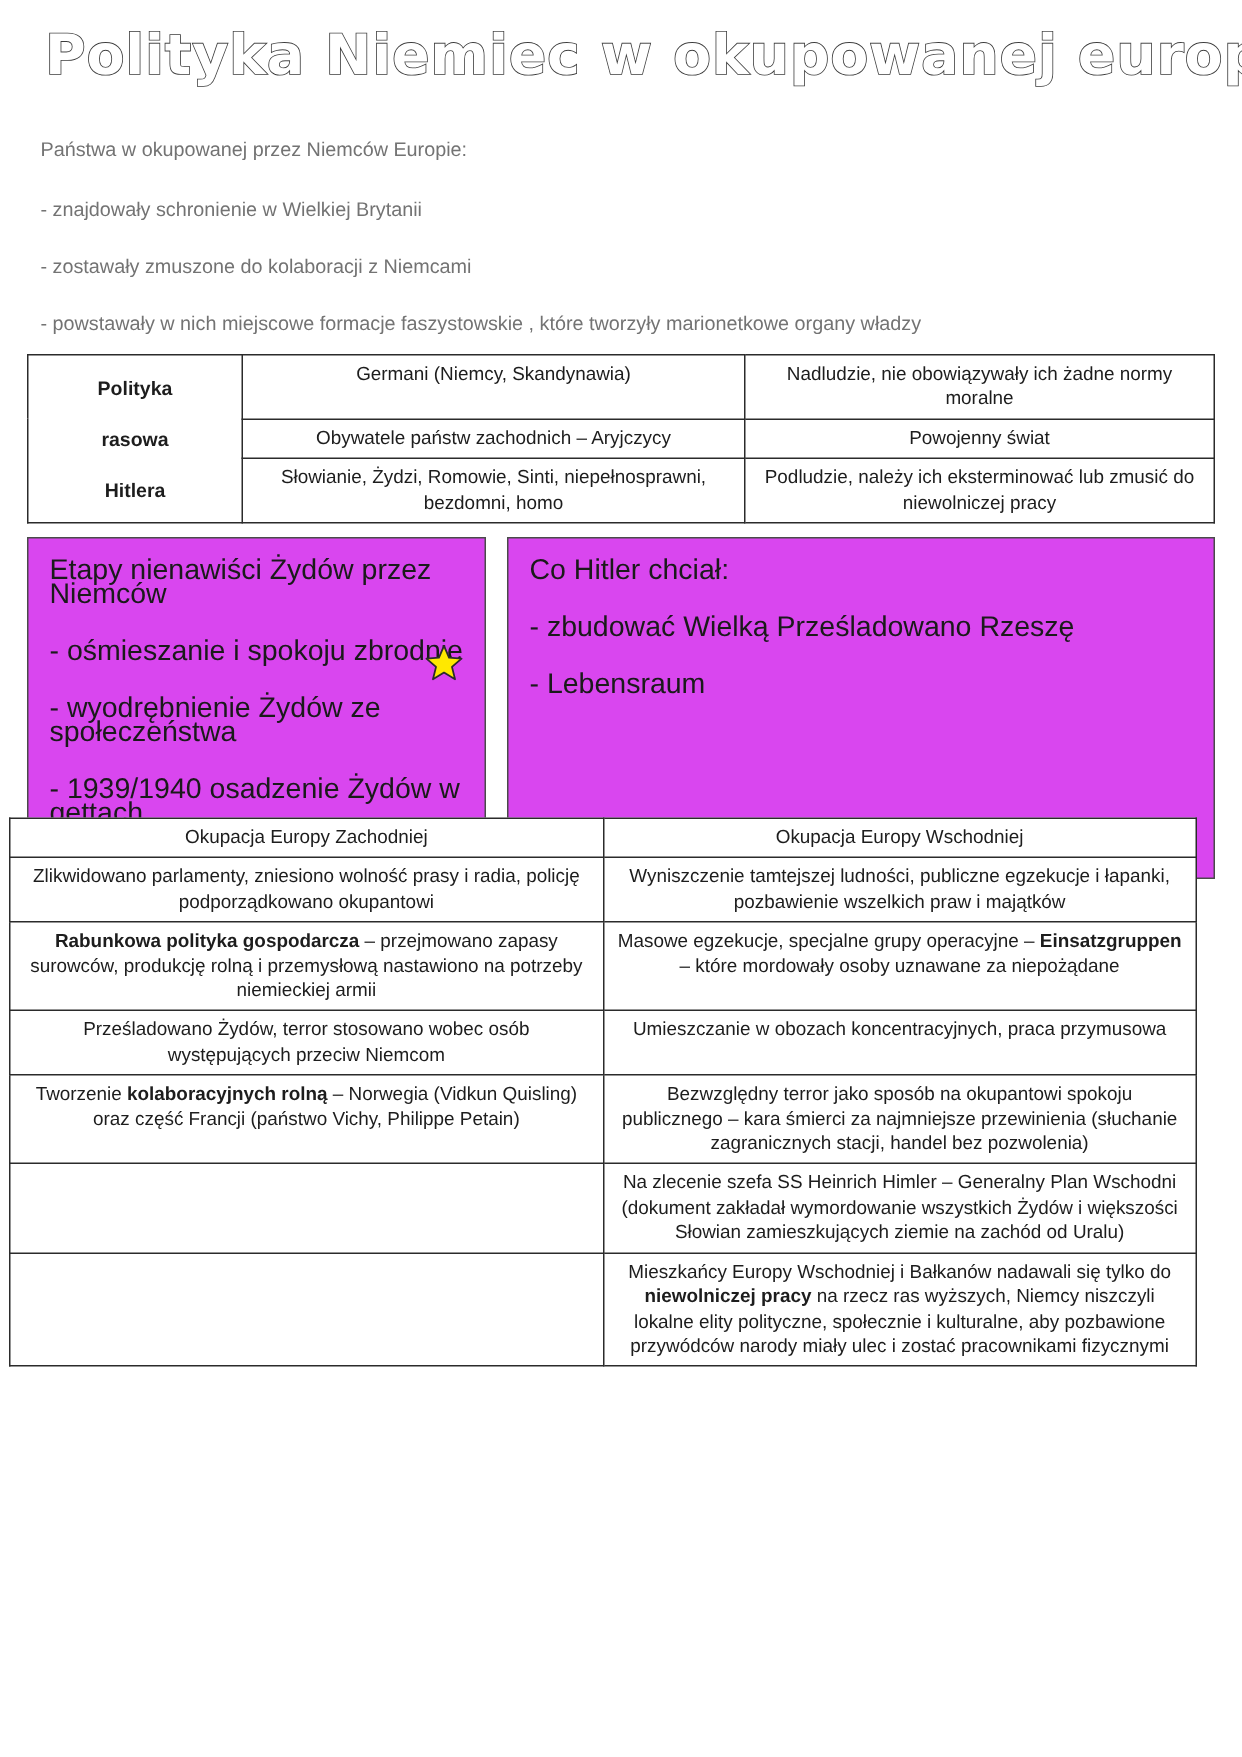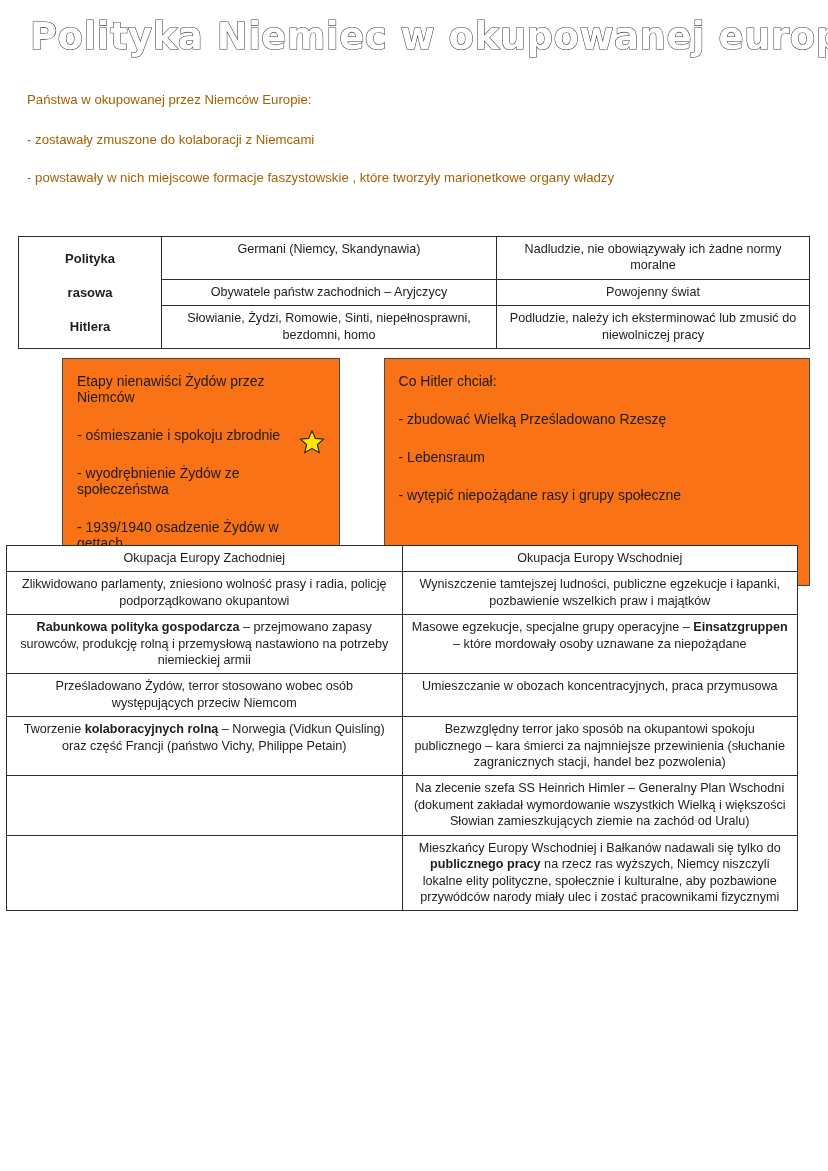--- a/index.html
+++ b/index.html
@@ -45,21 +45,21 @@
   .intro {
     position: absolute;
     left: 27px;
     top: 92px;
     width: 760px;
   }
   .intro p {
     margin: 0;
     font-size: 13.2px;
     line-height: 16px;
-    color: #a16207;
+    color: #737373;
   }
   .intro p.lead { margin-bottom: 24px; }
   .intro p.bullet { margin-bottom: 22px; }
   .intro p.bullet:last-child { margin-bottom: 0; }
 
   
   table.grid {
     border-collapse: collapse;
     table-layout: fixed;
     width: 100%;
@@ -100,27 +100,26 @@
     position: absolute;
     left: 18px;
     top: 358px;
     width: 792px;
     display: flex;
     justify-content: space-between;
   }
   .note-box {
     box-sizing: border-box;
     border: 1.3px solid #4a4a4a;
-    background: #f97316;
+    background: #d946ef;
     padding: 14px 14px 12px 14px;
-    font-size: 14px;
+    font-size: 19px;
     line-height: 16px;
     min-height: 158px;
     position: relative;
-    margin-left: 44px;
   }
   .note-box.left  { width: 306px; }
   .note-box.right { width: 472px; }
   .note-box p { margin: 0 0 22px 0; }
   .note-box p:last-child { margin-bottom: 0; }
   .star-icon {
     position: absolute;
     right: 14px;
     top: 70px;
     width: 26px;
@@ -148,20 +147,21 @@
 </style>
 </head>
 <body>
 
 <div class="page">
 
   <div class="doc-title">Polityka Niemiec w okupowanej europie</div>
 
   <div class="intro">
     <p class="lead">Państwa w okupowanej przez Niemców Europie:</p>
+    <p class="bullet">- znajdowały schronienie w Wielkiej Brytanii</p>
     <p class="bullet">- zostawały zmuszone do kolaboracji z Niemcami</p>
     <p class="bullet">- powstawały w nich miejscowe formacje faszystowskie , które tworzyły marionetkowe organy władzy</p>
   </div>
 
   <div class="race-table-wrap">
     <table class="grid race-table">
       <tbody>
         <tr>
           <td class="label-cell" rowspan="3">
             <span>Polityka</span>
@@ -194,21 +194,20 @@
         <svg width="26" height="26" viewBox="0 0 24 24" aria-hidden="true">
           <polygon points="12,1.5 15.1,8.7 22.8,9.3 16.9,14.4 18.8,22 12,17.9 5.2,22 7.1,14.4 1.2,9.3 8.9,8.7" fill="#FFE800" stroke="#2b2b2b" stroke-width="1.1" stroke-linejoin="round"></polygon>
         </svg>
       </span>
     </div>
 
     <div class="note-box right">
       <p>Co Hitler chciał:</p>
       <p>- zbudować Wielką Prześladowano Rzeszę</p>
       <p>- Lebensraum</p>
-      <p>- wytępić niepożądane rasy i grupy społeczne</p>
     </div>
 
   </div>
 
   <div class="occ-table-wrap">
     <table class="grid occ-table">
       <thead>
         <tr>
           <th>Okupacja Europy Zachodniej</th>
           <th>Okupacja Europy Wschodniej</th>
@@ -231,24 +230,24 @@
           <td>Umieszczanie w obozach koncentracyjnych, praca przymusowa</td>
         </tr>
 
         <tr>
           <td><span>Tworzenie </span><b>kolaboracyjnych rolną</b><span> – Norwegia (Vidkun Quisling) oraz część Francji (państwo Vichy, Philippe Petain)</span></td>
           <td>Bezwzględny terror jako sposób na okupantowi spokoju publicznego  – kara śmierci za najmniejsze przewinienia (słuchanie zagranicznych stacji, handel bez pozwolenia)</td>
         </tr>
 
         <tr>
           <td class="empty-cell"></td>
-          <td>Na zlecenie szefa SS Heinrich Himler – Generalny Plan Wschodni (dokument zakładał wymordowanie wszystkich Wielką i większości Słowian zamieszkujących ziemie na zachód od Uralu)</td>
+          <td>Na zlecenie szefa SS Heinrich Himler – Generalny Plan Wschodni (dokument zakładał wymordowanie wszystkich Żydów i większości Słowian zamieszkujących ziemie na zachód od Uralu)</td>
         </tr>
 
         <tr>
           <td class="empty-cell"></td>
-          <td><span>Mieszkańcy Europy Wschodniej i Bałkanów nadawali się tylko do </span><b>publicznego pracy</b><span> na rzecz ras wyższych, Niemcy niszczyli lokalne elity polityczne, społecznie i kulturalne, aby pozbawione przywódców narody miały ulec i zostać pracownikami fizycznymi</span></td>
+          <td><span>Mieszkańcy Europy Wschodniej i Bałkanów nadawali się tylko do </span><b>niewolniczej pracy</b><span> na rzecz ras wyższych, Niemcy niszczyli lokalne elity polityczne, społecznie i kulturalne, aby pozbawione przywódców narody miały ulec i zostać pracownikami fizycznymi</span></td>
         </tr>
       </tbody>
     </table>
   </div>
 
 </div>
 
 </body></html>

